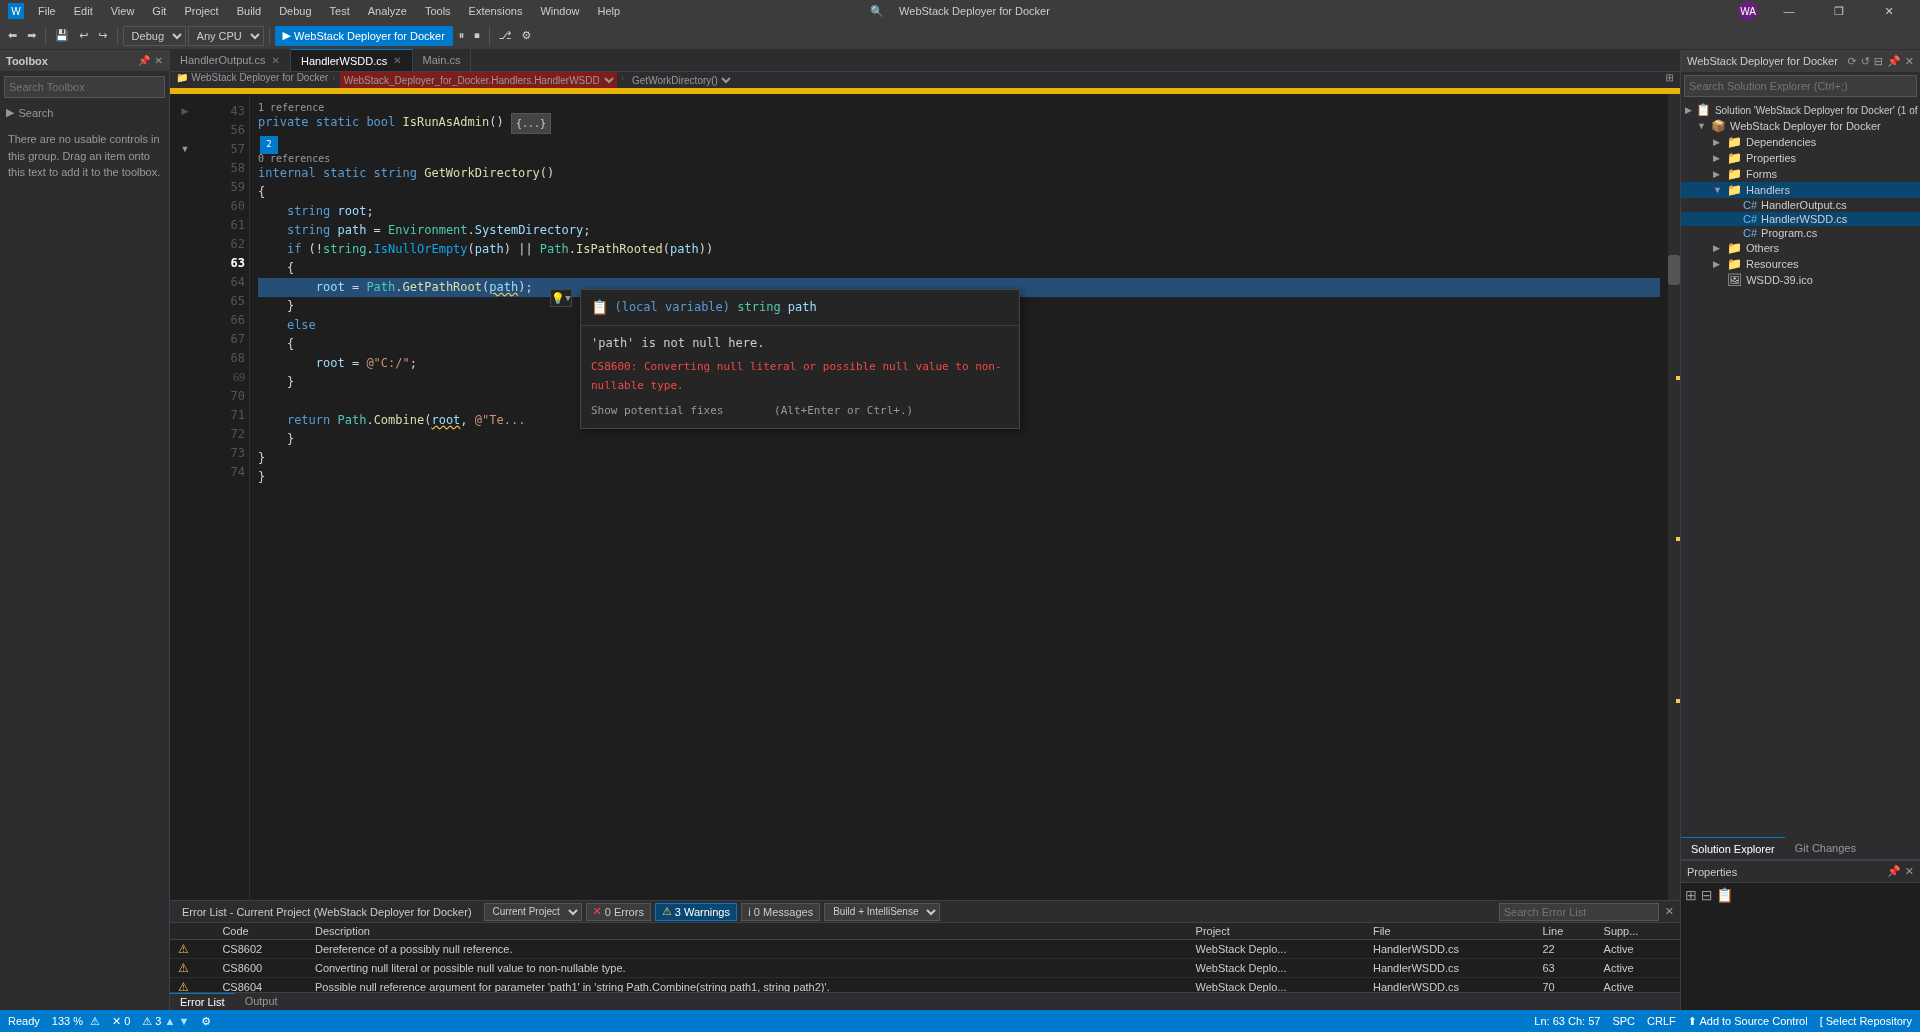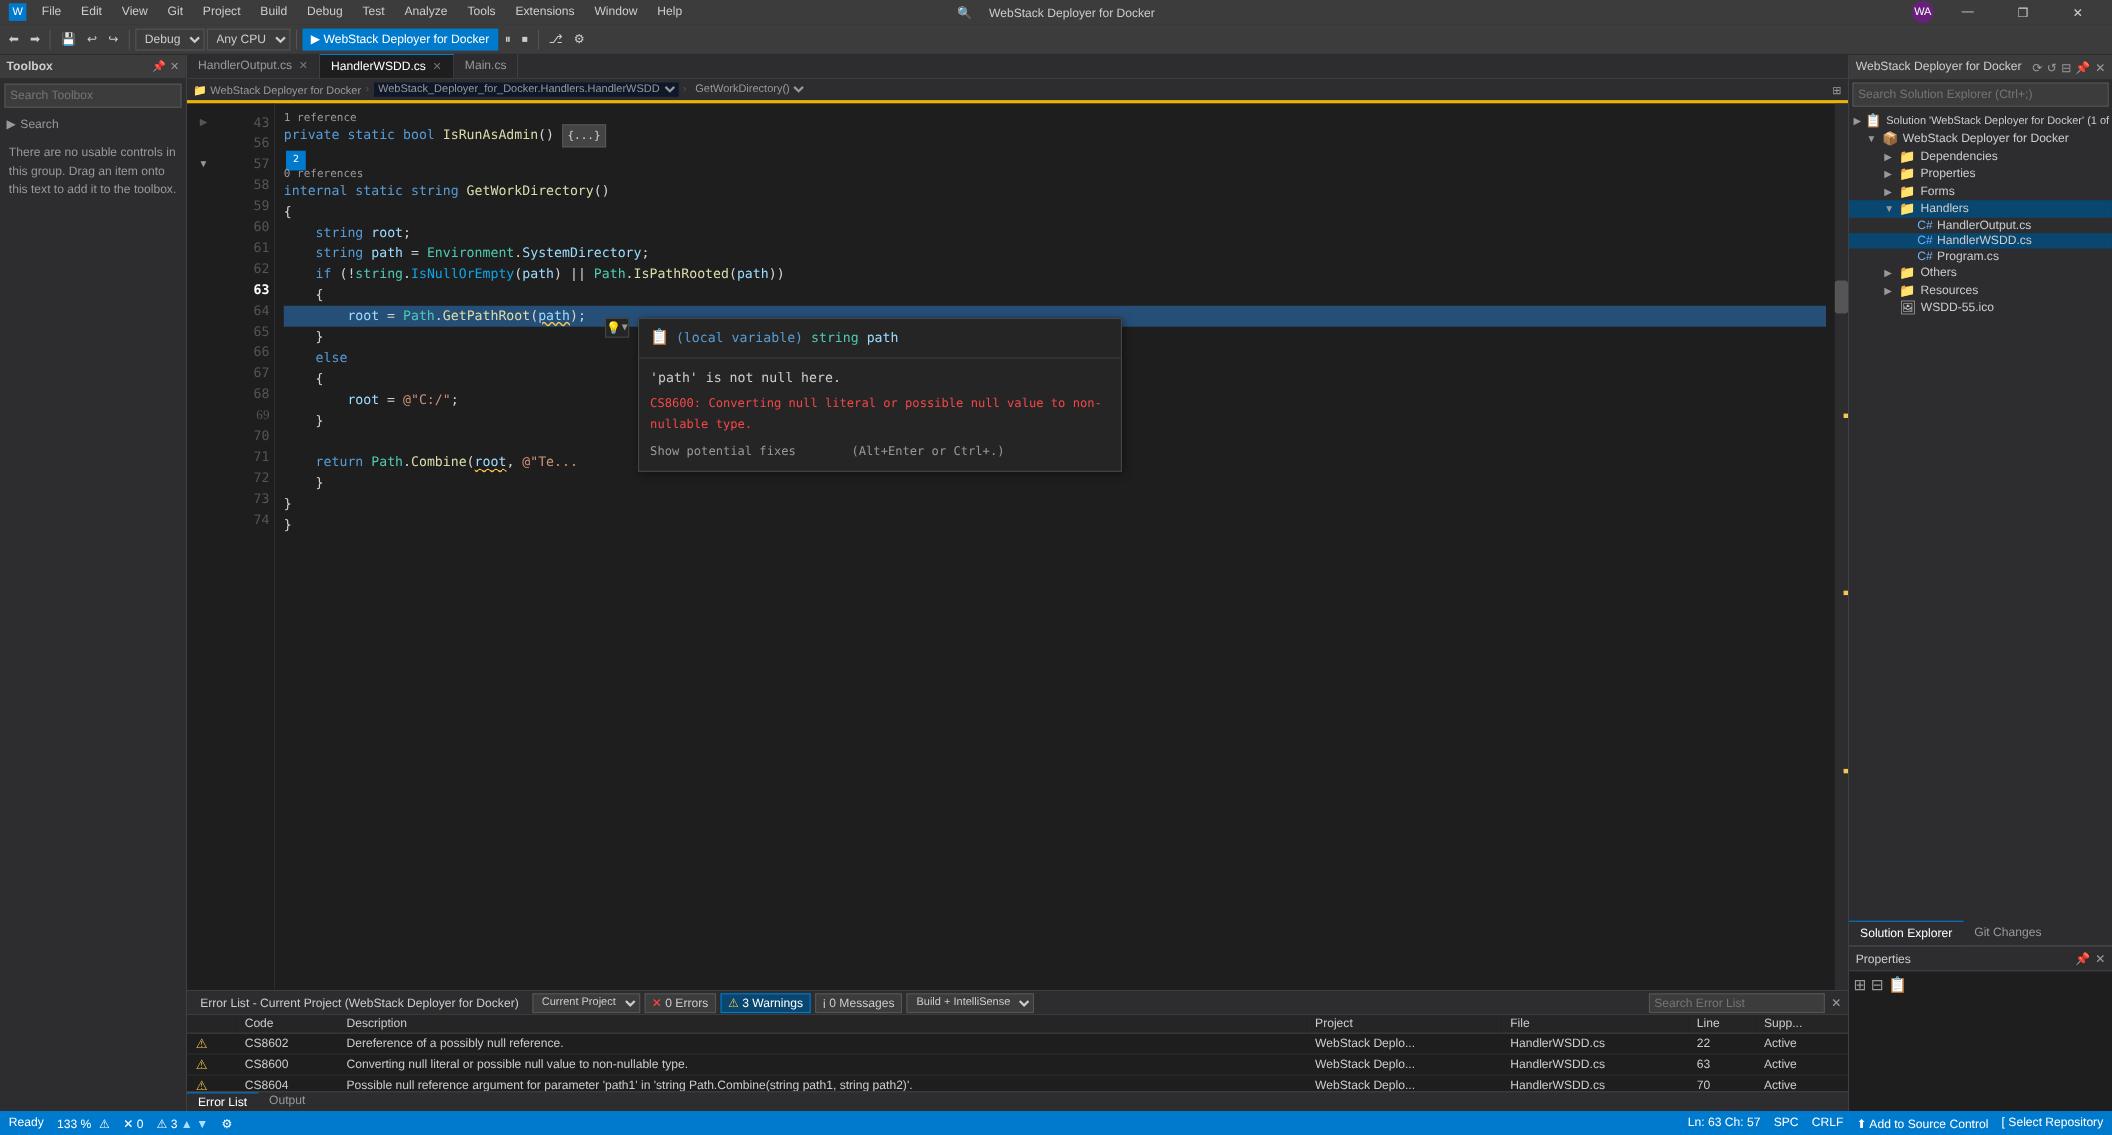--- a/index.html
+++ b/index.html
@@ -37,21 +37,21 @@
 
     
     .editor-area { flex: 1; display: flex; flex-direction: column; min-width: 0; }
     .tab-bar { height: 22px; background: #2d2d30; display: flex; align-items: flex-end; gap: 0; border-bottom: 1px solid #3f3f46; }
     .tab { height: 22px; padding: 0 10px; display: flex; align-items: center; gap: 6px; font-size: 11px; cursor: pointer; border-right: 1px solid #3f3f46; color: #999; background: #2d2d30; white-space: nowrap; }
     .tab.active { background: #1e1e1e; color: #fff; border-top: 1px solid #007acc; }
     .tab-close { font-size: 10px; color: #999; opacity: 0.7; }
 
     
     .editor-container { flex: 1; background: #1e1e1e; display: flex; overflow: hidden; }
-    .editor-toolbar { height: 22px; background: #2d2d30; display: flex; align-items: center; padding: 0 6px; font-size: 10px; color: #999; gap: 4px; border-bottom: 3px solid #eab308; }
+    .editor-toolbar { height: 22px; background: #2d2d30; display: flex; padding: 0 6px; font-size: 10px; color: #999; gap: 4px; border-bottom: 6px solid #eab308; }
     .editor-toolbar select { background: #2d2d30; color: #999; border: none; font-size: 10px; }
 
     .line-numbers { width: 50px; background: #1e1e1e; padding: 8px 4px; text-align: right; font-family: 'Consolas', monospace; font-size: 12px; color: #555; line-height: 19px; user-select: none; border-right: 1px solid #2d2d30; }
     .code-area { flex: 1; padding: 8px; font-family: 'Consolas', monospace; font-size: 12px; line-height: 19px; color: #d4d4d4; overflow: auto; position: relative; }
     .code-line { white-space: pre; display: flex; align-items: flex-start; }
     .kw { color: #569cd6; }
     .type { color: #4ec9b0; }
     .str { color: #ce9178; }
 
     
@@ -199,21 +199,21 @@
         <span class="tab-close">✕</span>
       </div>
       <div class="tab">
         <span>Main.cs</span>
       </div>
     </div>
 
     <div class="editor-toolbar">
       <span style="color:#999;">📁 WebStack Deployer for Docker</span>
       <span style="color:#555;">›</span>
-      <select style="background:#0f172a;color:#999;border:none;font-size:10px;">
+      <select style="background:#7f1d1d;color:#999;border:none;font-size:10px;">
         <option>WebStack_Deployer_for_Docker.Handlers.HandlerWSDD</option>
       </select>
       <span style="color:#555;">›</span>
       <select style="background:#2d2d30;color:#999;border:none;font-size:10px;">
         <option>GetWorkDirectory()</option>
       </select>
       <div style="margin-left:auto;">
         <span>⊞</span>
       </div>
     </div>
@@ -561,21 +561,21 @@
 
       <div class="tree-item" style="padding-left:32px;">
         <span class="tree-arrow">▶</span>
         <span class="tree-icon">📁</span>
         <span>Resources</span>
       </div>
 
       <div class="tree-item" style="padding-left:32px;">
         <span class="tree-arrow"></span>
         <span class="tree-icon">🖼</span>
-        <span>WSDD-55.ico</span>
+        <span>WSDD-39.ico</span>
       </div>
     </div>
 
     <div class="bottom-tabs-row">
       <div class="right-tab active">Solution Explorer</div>
       <div class="right-tab">Git Changes</div>
     </div>
 
     <div class="props-panel">
       <div class="props-header">

